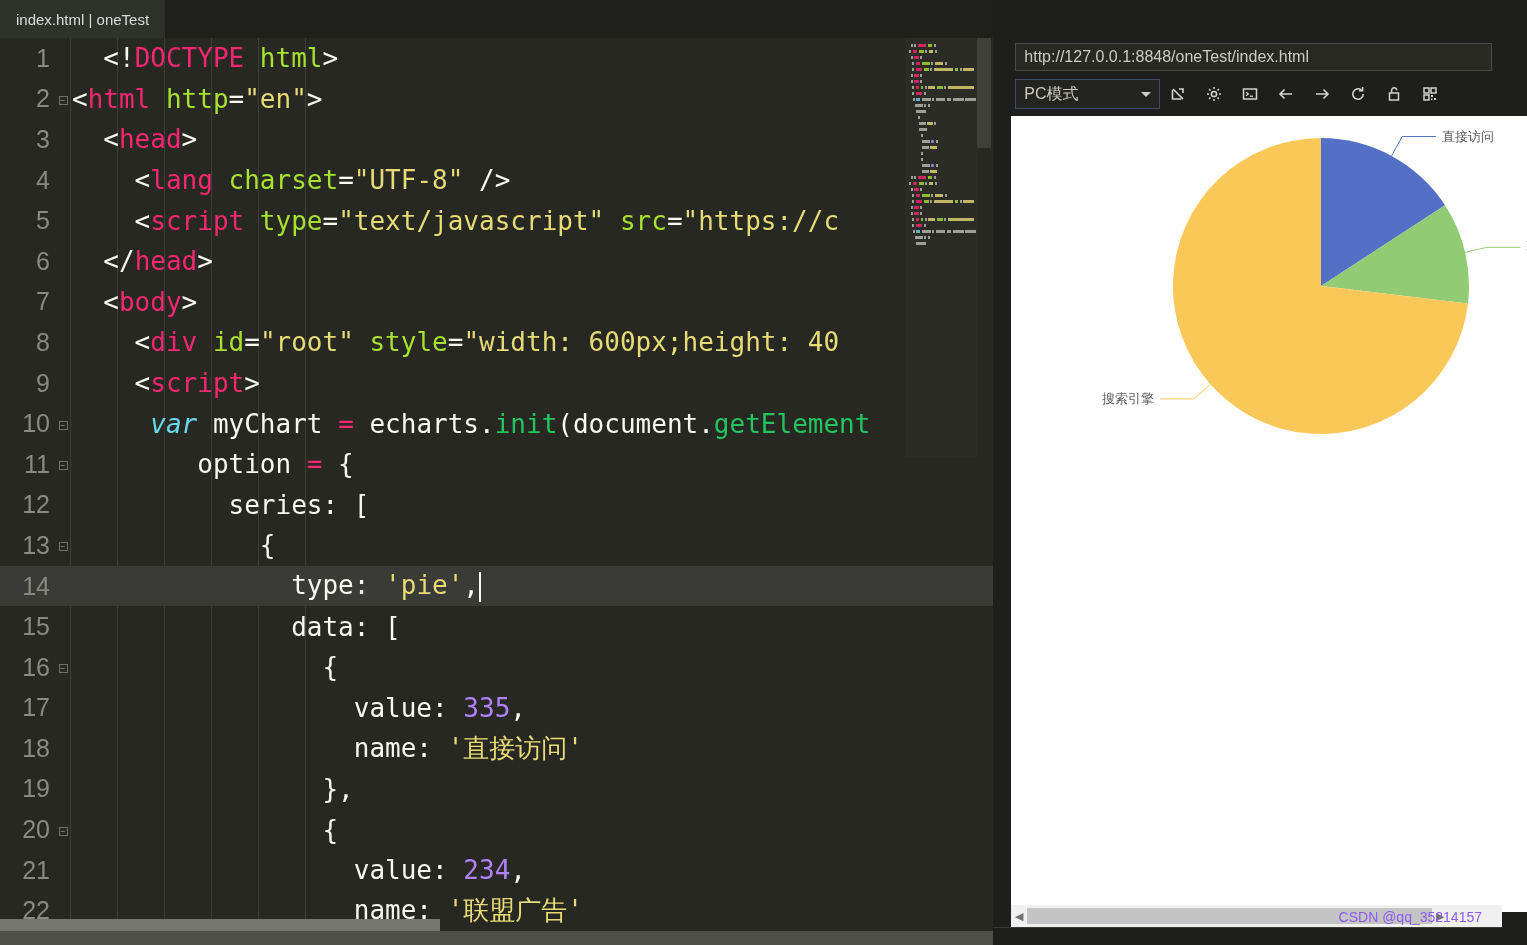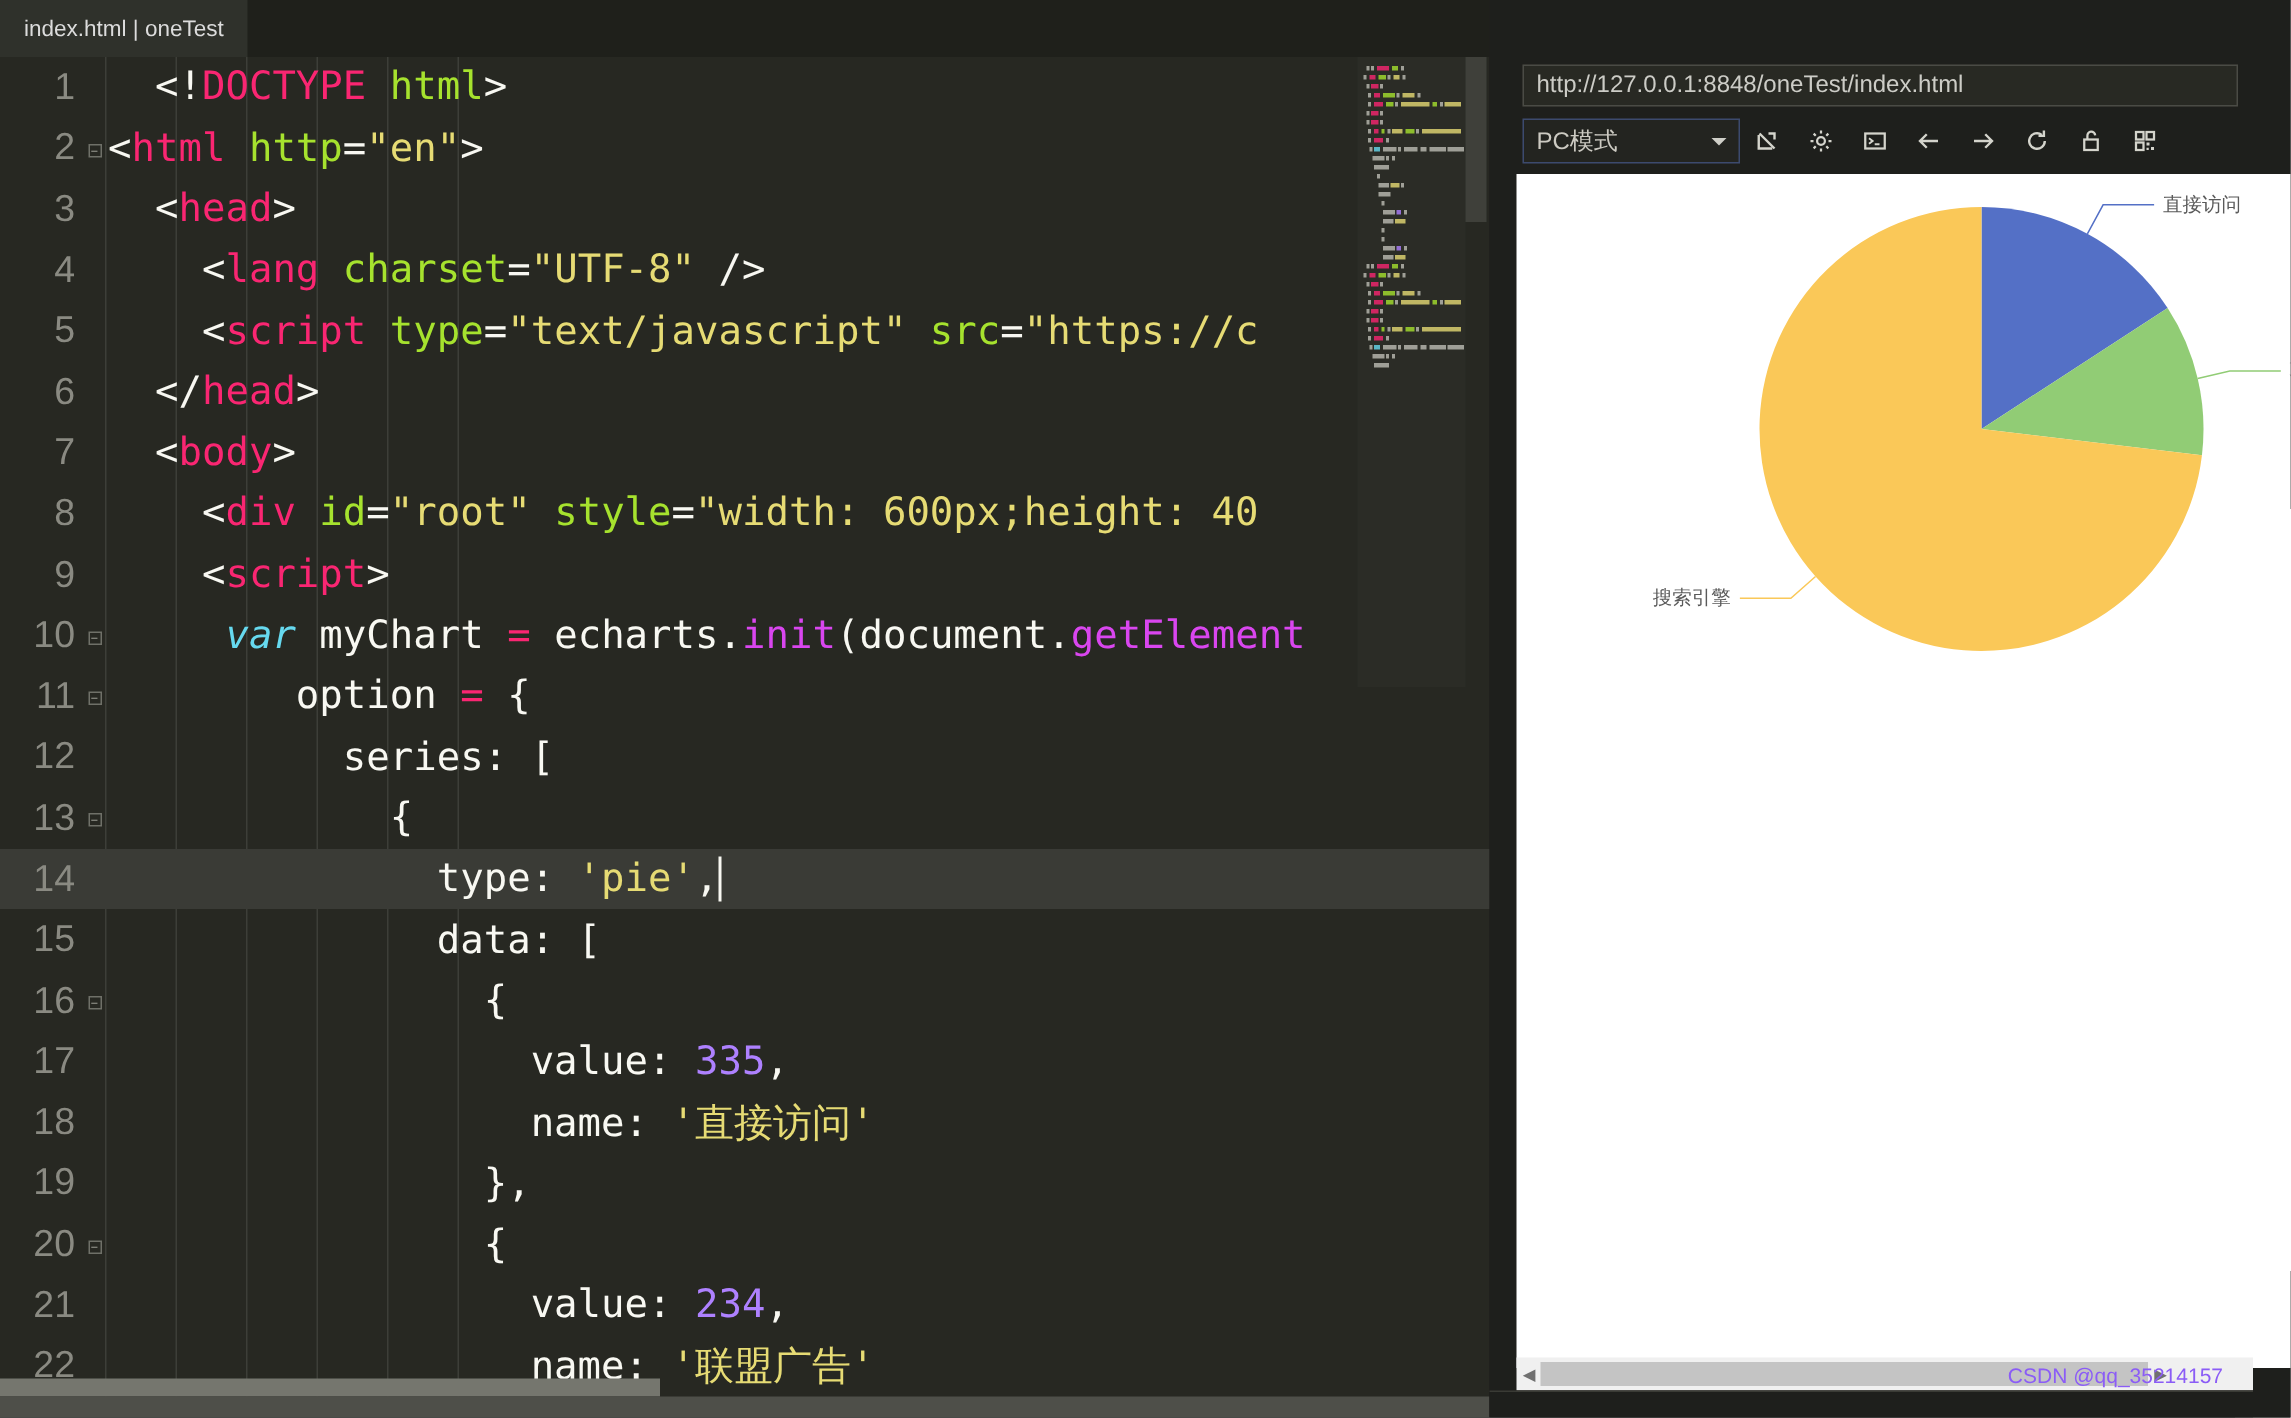--- a/index.html
+++ b/index.html
@@ -66,21 +66,21 @@
   }
   .code-text { padding-left:2px; }
 
   
   .t-tag     { color:#f92672; }
   .t-attr    { color:#a6e22e; }
   .t-str     { color:#e6db74; }
   .t-punc    { color:#f8f8f2; }
   .t-plain   { color:#f8f8f2; }
   .t-kw      { color:#66d9ef; font-style:italic; }
-  .t-fn      { color:#d946ef; }
+  .t-fn      { color:#22c55e; }
   .t-num     { color:#ae81ff; }
   .t-op      { color:#f92672; }
 
   .indent-guides {
     position:absolute; top:0; left:70px; height:100%;
     pointer-events:none;
   }
   .iguide {
     position:absolute; top:0; width:1px; height:100%;
     background:#3d3e38;

